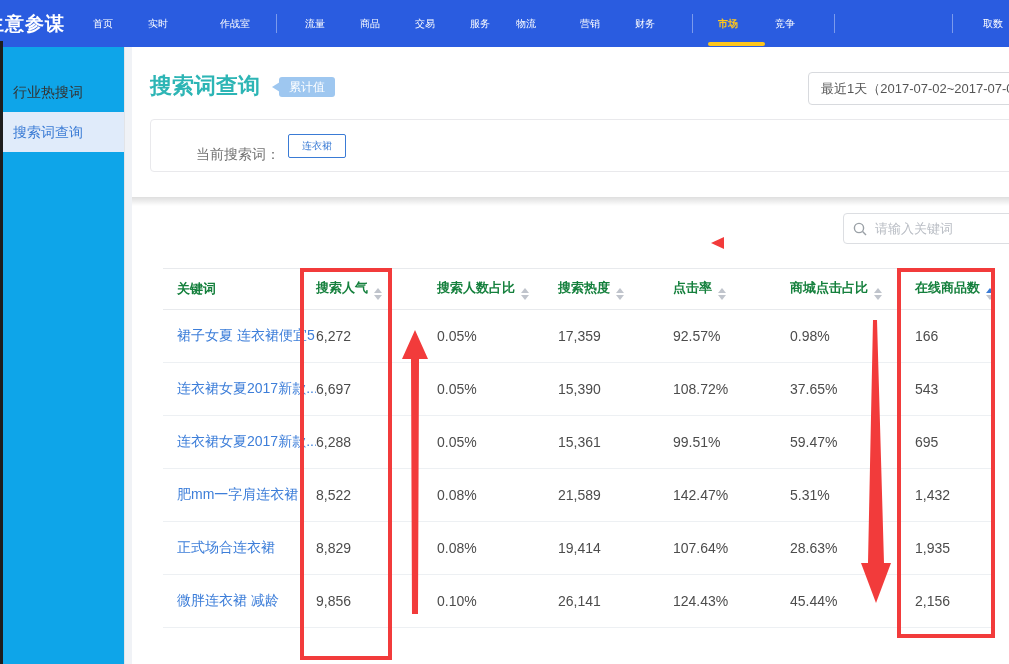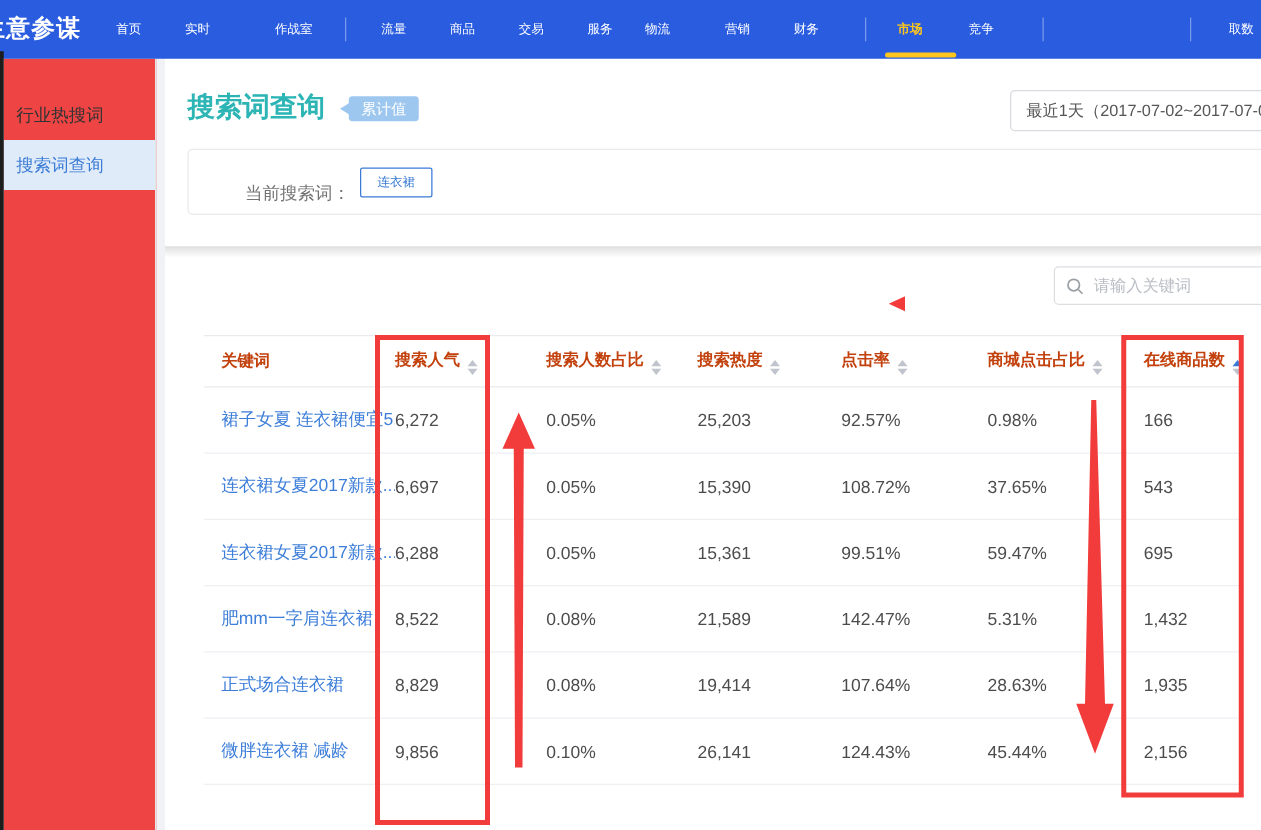--- a/index.html
+++ b/index.html
@@ -14,21 +14,21 @@
     font-size:10px;white-space:nowrap;cursor:pointer;}
   .nav-item.active{color:#ffc61b;font-weight:bold;}
   .nav-underline{position:absolute;left:708px;top:42px;width:57px;height:4px;
     background:#ffc61b;border-radius:2px;}
   .nav-div{position:absolute;top:14px;width:1px;height:19px;background:rgba(255,255,255,.38);}
 
   
   .edge-strip{position:absolute;left:0;top:41px;width:3px;height:623px;background:#1d1d1d;z-index:40;}
 
   
-  .sidebar{position:absolute;left:3px;top:47px;width:122px;height:617px;background:#ef4444;
+  .sidebar{position:absolute;left:3px;top:47px;width:122px;height:617px;background:#0ea5e9;
     border-right:1px solid #e2e4e8;box-sizing:border-box;padding-top:25px;}
   .side-item{height:40px;line-height:40px;padding-left:10px;font-size:14px;color:#333;cursor:pointer;}
   .side-item.active{background:#e0ebfa;color:#3a7bd5;}
 
   
   .main-bg{position:absolute;left:132px;top:47px;width:877px;height:617px;background:#fff;}
   .shadow-band{position:absolute;left:132px;top:197px;width:877px;height:9px;
     background:linear-gradient(to bottom,rgba(0,0,0,.13),rgba(0,0,0,0));}
 
   .page-title{position:absolute;left:150px;top:71px;font-size:22px;font-weight:bold;color:#2db5b5;}
@@ -55,21 +55,21 @@
   .search-box svg{flex:0 0 auto;margin-right:6px;}
   .search-box input{border:none;outline:none;font-size:13px;color:#333;width:150px;
     font-family:"Liberation Sans","DejaVu Sans",sans-serif;}
   .search-box input::placeholder{color:#b9bdc4;}
 
   
   .table{position:absolute;left:163px;top:268px;width:832px;}
   .thead,.trow{display:grid;grid-template-columns:139px 121px 121px 115px 117px 125px 80px;
     align-items:center;padding-left:14px;box-sizing:border-box;}
   .thead{height:42px;border-top:1px solid #e8eaed;border-bottom:1px solid #e8eaed;
-    font-size:13px;font-weight:bold;color:#c2410c;}
+    font-size:13px;font-weight:bold;color:#15803d;}
   .trow{height:53px;border-bottom:1px solid #edf0f3;font-size:14px;color:#4c4c4c;}
   .td.kw{color:#3d7ed9;white-space:nowrap;overflow:hidden;cursor:pointer;padding-right:6px;}
   .th{white-space:nowrap;}
   .sort{display:inline-flex;flex-direction:column;gap:2px;margin-left:6px;vertical-align:-1px;cursor:pointer;}
   .sort i{display:block;width:0;height:0;border-left:4px solid transparent;border-right:4px solid transparent;}
   .sort i.up{border-bottom:5px solid #c0c4cc;}
   .sort i.down{border-top:5px solid #c0c4cc;}
   .sort i.up.active{border-bottom-color:#3a7bd5;}
 
   
@@ -159,21 +159,21 @@
         <div class="th"><span>在线商品数</span><span class="sort">
             <i class="up active"></i>
             <i class="down"></i>
           </span></div>
       </div>
     <div id="tbody">
         <div class="trow">
           <div class="td kw">裙子女夏 连衣裙便宜5...</div>
           <div class="td">6,272</div>
           <div class="td">0.05%</div>
-          <div class="td">25,203</div>
+          <div class="td">17,359</div>
           <div class="td">92.57%</div>
           <div class="td">0.98%</div>
           <div class="td">166</div>
         </div>
         <div class="trow">
           <div class="td kw">连衣裙女夏2017新款...</div>
           <div class="td">6,697</div>
           <div class="td">0.05%</div>
           <div class="td">15,390</div>
           <div class="td">108.72%</div>

